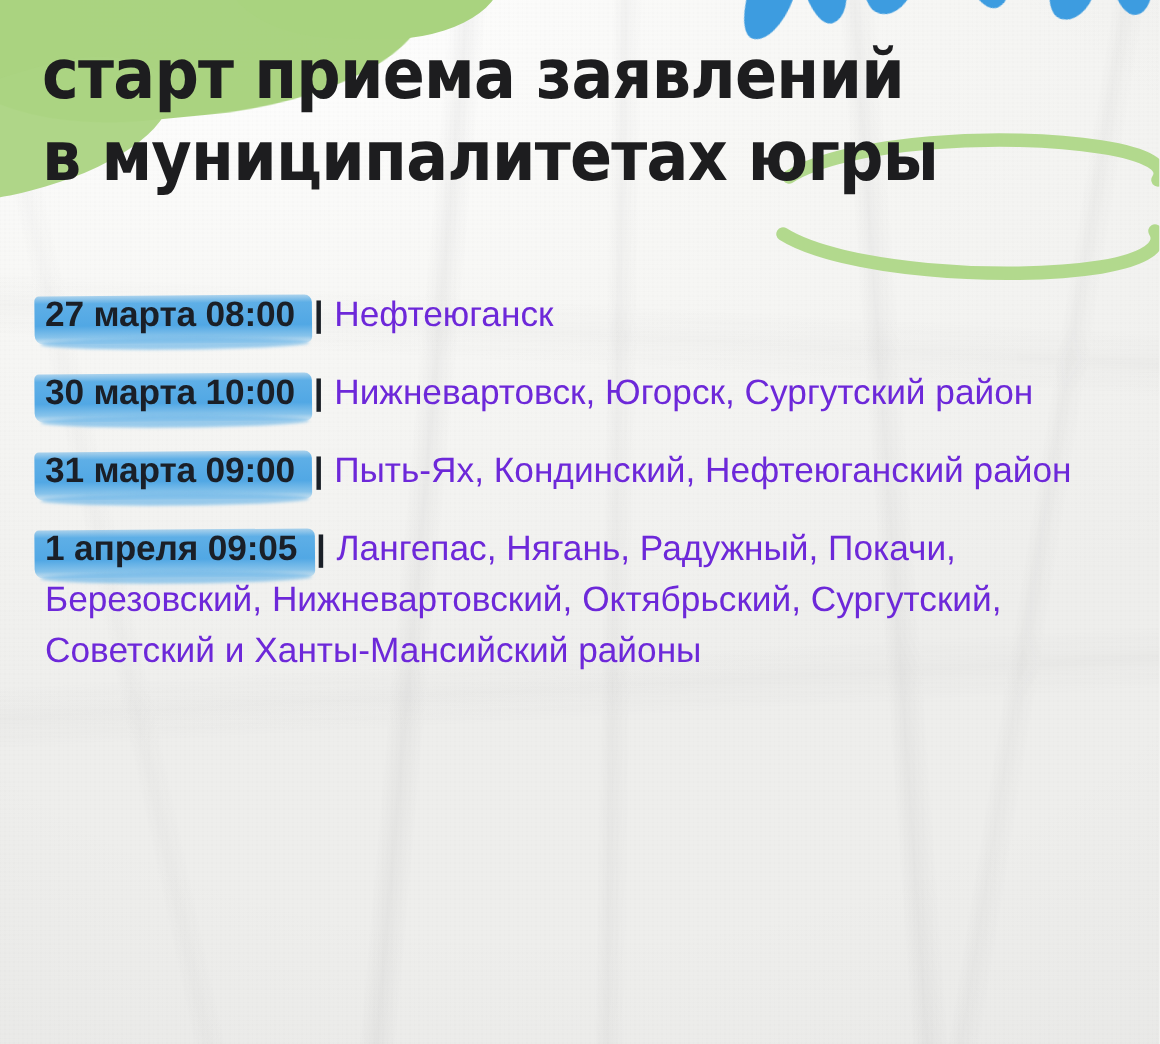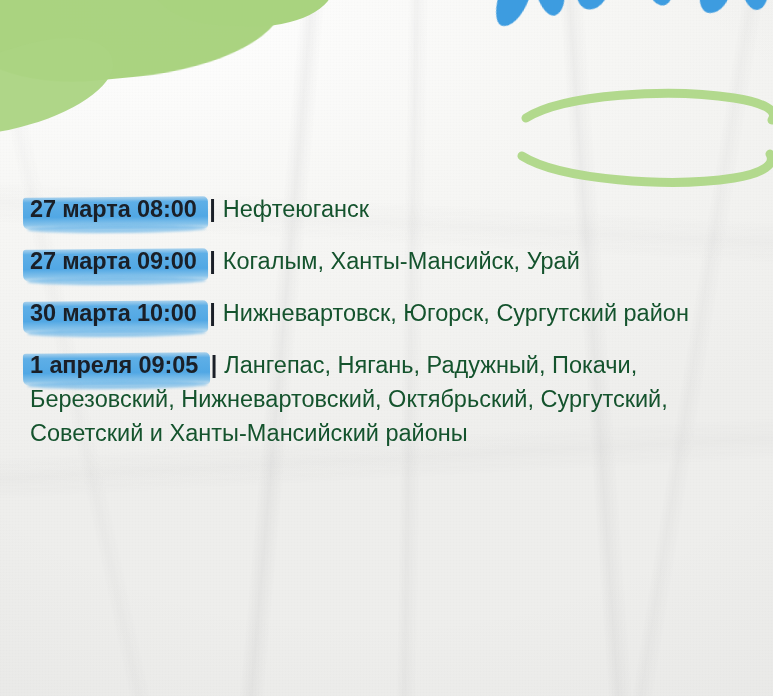--- a/index.html
+++ b/index.html
@@ -207,21 +207,21 @@
     position: relative;
     z-index: 1;
     font-weight: 700;
     color: #1a1f27;
     margin: 0 7px 0 6px;
   }
   .places {
     position: relative;
     z-index: 1;
     font-weight: 400;
-    color: #14532d;
+    color: #6d28d9;
   }
 </style>
 </head>
 <body>
 
 <div id="poster">
 
   <div class="bg-base"></div>
   <div class="bg-folds"></div>
   <div class="bg-weave"></div>
@@ -239,46 +239,48 @@
   <div class="deco blue-stroke bs6"></div>
 
   <div class="deco green-oval">
     <svg width="258" height="108" viewBox="0 0 258 108" fill="none" aria-hidden="true">
       <path d="M6 34 C 44 10, 150 4, 214 14 C 246 19, 258 27, 252 36" stroke="#b2d98d" stroke-width="9" stroke-linecap="round" fill="none"></path>
       <path d="M2 72 C 40 96, 150 104, 214 94 C 244 89, 256 80, 250 70" stroke="#b2d98d" stroke-width="9" stroke-linecap="round" fill="none"></path>
     </svg>
   </div>
 
   <div class="headline">
+    <span class="hl-line hl-line-1">старт приема заявлений</span>
+    <span class="hl-line hl-line-2">в муниципалитетах югры</span>
   </div>
 
   <div class="schedule">
 
     <div class="entry">
       <span class="when-wrap">
         <span class="marker"></span>
         <span class="when">27 марта 08:00</span>
       </span><span class="sep">|</span><span class="places">Нефтеюганск</span>
     </div>
 
-    <div class="entry">
-      <span class="when-wrap">
-        <span class="marker"></span>
-        <span class="when">27 марта 09:00</span>
-      </span><span class="sep">|</span><span class="places">Когалым, Ханты-Мансийск, Урай</span>
-    </div>
 
 
     <div class="entry">
       <span class="when-wrap">
         <span class="marker"></span>
         <span class="when">30 марта 10:00</span>
       </span><span class="sep">|</span><span class="places">Нижневартовск, Югорск, Сургутский район</span>
     </div>
 
+    <div class="entry">
+      <span class="when-wrap">
+        <span class="marker"></span>
+        <span class="when">31 марта 09:00</span>
+      </span><span class="sep">|</span><span class="places">Пыть-Ях, Кондинский, Нефтеюганский район</span>
+    </div>
 
     <div class="entry">
       <span class="when-wrap">
         <span class="marker"></span>
         <span class="when">1 апреля 09:05</span>
       </span><span class="sep">|</span><span class="places">Лангепас, Нягань, Радужный, Покачи, Березовский, Нижневартовский, Октябрьский, Сургутский, Советский и Ханты-Мансийский районы</span>
     </div>
 
   </div>
 </div>

